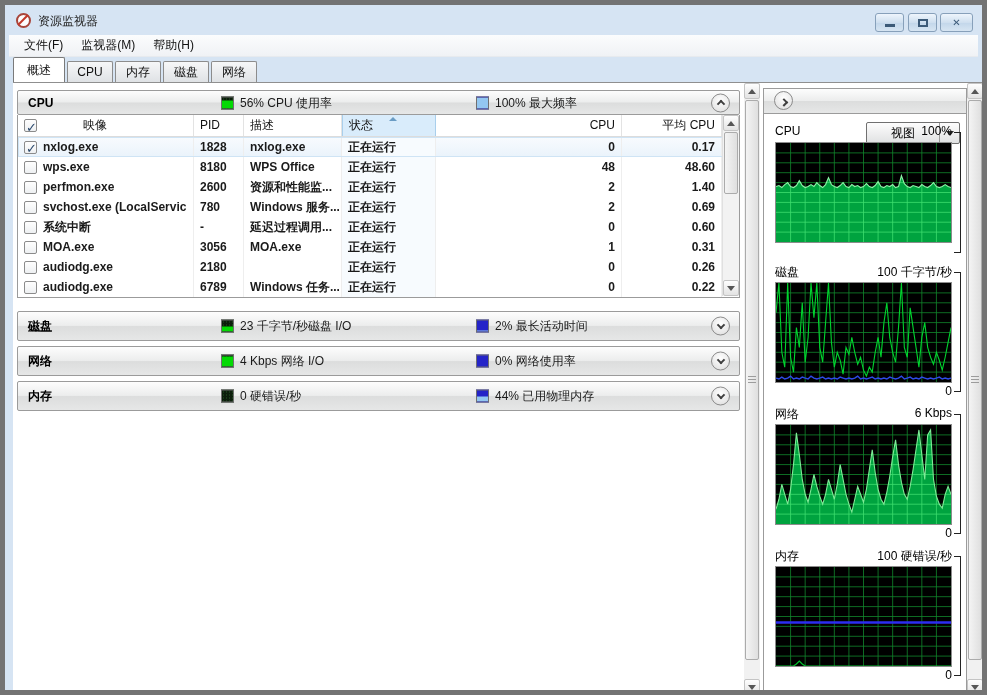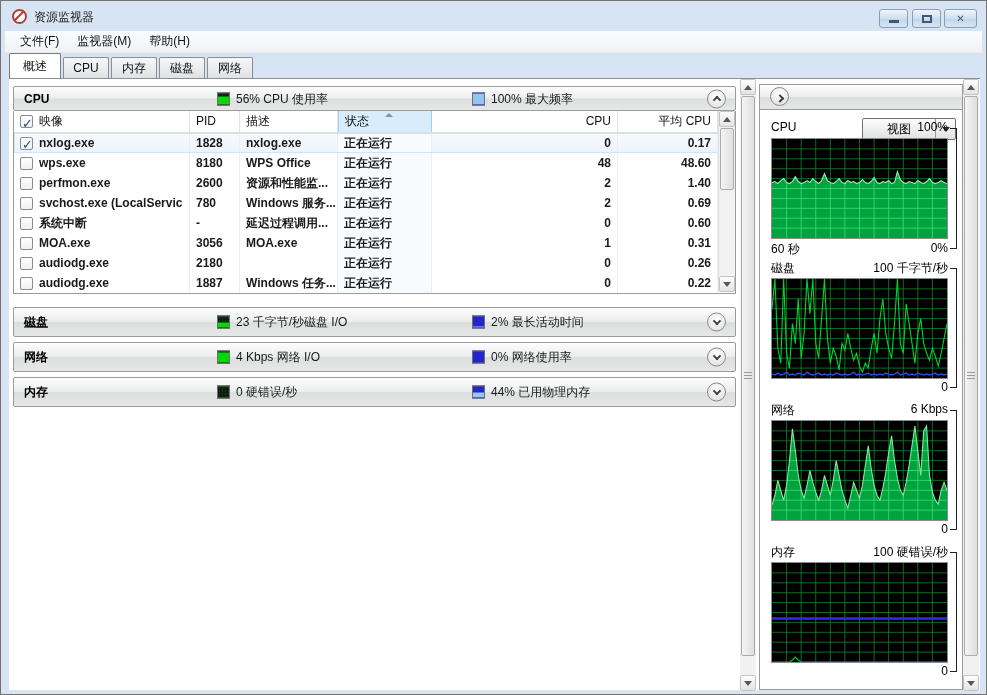--- a/index.html
+++ b/index.html
@@ -1,19 +1,19 @@
 <!DOCTYPE html>
 <html><head>
 <meta charset="utf-8">
 <style>
   * { margin:0; padding:0; box-sizing:border-box; }
   html,body { width:987px; height:695px; }
   body { font-family:"Liberation Sans","DejaVu Sans",sans-serif; font-size:12px; color:#1a1a1a; background:#fff; }
 
-  .window { position:relative; width:987px; height:695px; background:#d6e4f3; border:1px solid #737373; overflow:hidden; }
+  .window { position:relative; width:987px; height:695px; background:#d6e4f3; border:5px solid #737373; overflow:hidden; }
 
   
   .titlebar { position:absolute; left:0; top:0; right:0; height:30px; }
   .app-icon { position:absolute; left:11px; top:8px; width:15px; height:15px; border-radius:50%; border:2px solid #a8453a; background:#fdfdfd; }
   .app-icon::after { content:""; position:absolute; left:4px; top:-2px; width:2px; height:14px; background:#c2392b; transform:rotate(45deg); }
   .title-text { position:absolute; left:33px; top:8px; color:#222; }
   .winbtn { position:absolute; top:8px; height:19px; border:1px solid #87a0ba; border-radius:3px;
             background:linear-gradient(#eef5fc,#cfdfef 50%,#c2d6ea 51%,#d7e5f2); color:#3c5a78;
             display:flex; align-items:center; justify-content:center; font-size:10px; cursor:default; }
   .btn-min { right:78px; width:29px; }
@@ -57,21 +57,21 @@
   .chev.right{ transform:rotate(-45deg) translate(-1px,1px); }
 
   .cpu-header { top:7px; height:25px; }
   .bar-disk { top:228px; height:30px; }
   .bar-net  { top:263px; height:30px; }
   .bar-mem  { top:298px; height:30px; }
 
   
   .ptable { position:absolute; left:4px; top:32px; width:723px; height:183px; border:1px solid #9b9b9b; border-top:none; background:#fff; }
   .thead { position:relative; height:22px; border-bottom:1px solid #dcdcdc; display:flex; }
-  .th { border-right:1px solid #e3e3e3; padding:0 6px; line-height:21px; color:#111; white-space:nowrap; overflow:hidden; position:relative; }
+  .th { border-right:1px solid #e3e3e3; padding:0 6px; line-height:21px; color:#111; white-space:nowrap; overflow:hidden; position:relative;gap:40px; }
   .trow { display:flex; height:20px; line-height:20px; position:relative; }
   .cell { border-right:1px solid #eeeeee; padding:0 6px; white-space:nowrap; overflow:hidden;font-weight:bold; }
   .c-img{width:176px;display:flex;align-items:center;} .c-pid{width:50px;} .c-desc{width:98px;}
   .c-status{width:94px;background:#f7fbfe;} .c-threads{width:92px;text-align:right;margin-top:35px;}
   .c-cpu{width:94px;text-align:right;} .c-avg{width:100px;text-align:right;}
   .th.c-status { background:#d9ecfb; border-left:1px solid #a9cfec; border-right:1px solid #a9cfec; }
   .sort-asc { position:absolute; top:2px; left:50%; width:0; height:0; border-left:4px solid transparent; border-right:4px solid transparent; border-bottom:4px solid #6a9cc4; }
   .trow.selected { background:linear-gradient(#f8fbfe,#eaf3fb); outline:1px solid #cfe4f5; outline-offset:-1px; }
   .cb { width:13px; height:13px; border:1px solid #8b8b8b; background:linear-gradient(#fefefe,#eef0f2); margin-right:6px; flex:0 0 13px; position:relative; border-radius:2px; }
   .cb.checked::after { content:"✓"; position:absolute; left:1px; top:-3px; font-size:13px; font-weight:bold; color:#2c4a6e; }
@@ -271,21 +271,21 @@
     <div class="cell c-threads">5</div>
     <div class="cell c-cpu">0</div>
     <div class="cell c-avg">0.26</div>
   </div>
 
   <div class="trow">
     <div class="cell c-img">
               <span class="cb"></span>
               <span class="img-label">audiodg.exe</span>
             </div>
-    <div class="cell c-pid">1887</div>
+    <div class="cell c-pid">6789</div>
     <div class="cell c-desc">Windows 任务...</div>
     <div class="cell c-status">正在运行</div>
     <div class="cell c-threads">5</div>
     <div class="cell c-cpu">0</div>
     <div class="cell c-avg">0.22</div>
   </div>
 </div>
       <div class="tscroll">
         <div class="sb-btn sb-up">
             <span class="tri-up"></span>
@@ -432,24 +432,20 @@
               <line x1="0" y1="40" x2="100" y2="40" stroke="#3ede6e" stroke-width="0.8" vector-effect="non-scaling-stroke"></line>
               <line x1="0" y1="50" x2="100" y2="50" stroke="#3ede6e" stroke-width="0.8" vector-effect="non-scaling-stroke"></line>
               <line x1="0" y1="60" x2="100" y2="60" stroke="#3ede6e" stroke-width="0.8" vector-effect="non-scaling-stroke"></line>
               <line x1="0" y1="70" x2="100" y2="70" stroke="#3ede6e" stroke-width="0.8" vector-effect="non-scaling-stroke"></line>
               <line x1="0" y1="80" x2="100" y2="80" stroke="#3ede6e" stroke-width="0.8" vector-effect="non-scaling-stroke"></line>
               <line x1="0" y1="90" x2="100" y2="90" stroke="#3ede6e" stroke-width="0.8" vector-effect="non-scaling-stroke"></line>
             </g>
             <polyline points="0.00,44.00 1.67,43.00 3.33,45.00 5.00,42.00 6.67,40.00 8.33,44.00 10.00,45.00 11.67,43.00 13.33,38.00 15.00,43.00 16.67,45.00 18.33,44.00 20.00,42.00 21.67,44.00 23.33,40.00 25.00,43.00 26.67,45.00 28.33,42.00 30.00,35.00 31.67,42.00 33.33,44.00 35.00,45.00 36.67,43.00 38.33,40.00 40.00,44.00 41.67,45.00 43.33,42.00 45.00,44.00 46.67,43.00 48.33,45.00 50.00,44.00 51.67,41.00 53.33,44.00 55.00,45.00 56.67,43.00 58.33,39.00 60.00,44.00 61.67,45.00 63.33,43.00 65.00,44.00 66.67,42.00 68.33,45.00 70.00,44.00 71.67,33.00 73.33,41.00 75.00,44.00 76.67,45.00 78.33,43.00 80.00,44.00 81.67,45.00 83.33,42.00 85.00,44.00 86.67,45.00 88.33,43.00 90.00,40.00 91.67,44.00 93.33,45.00 95.00,44.00 96.67,42.00 98.33,44.00 100.00,45.00" fill="none" stroke="#8df2a6" stroke-width="1.1" vector-effect="non-scaling-stroke"></polyline>
           </svg>
         </div>
-      <div class="g-bottom-row lbl-cpu-bot">
-          <span>60 秒</span>
-          <span>0%</span>
-        </div>
       <div class="bracket brk-cpu"></div>
 
       <div class="g-label-row lbl-dsk-top">
           <span>磁盘</span>
           <span>100 千字节/秒</span>
         </div>
       <div class="graph graph-dsk">
           <svg viewBox="0 0 100 100" preserveAspectRatio="none">
             <rect x="0" y="0" width="100" height="100" fill="#000000"></rect>
             <g>

